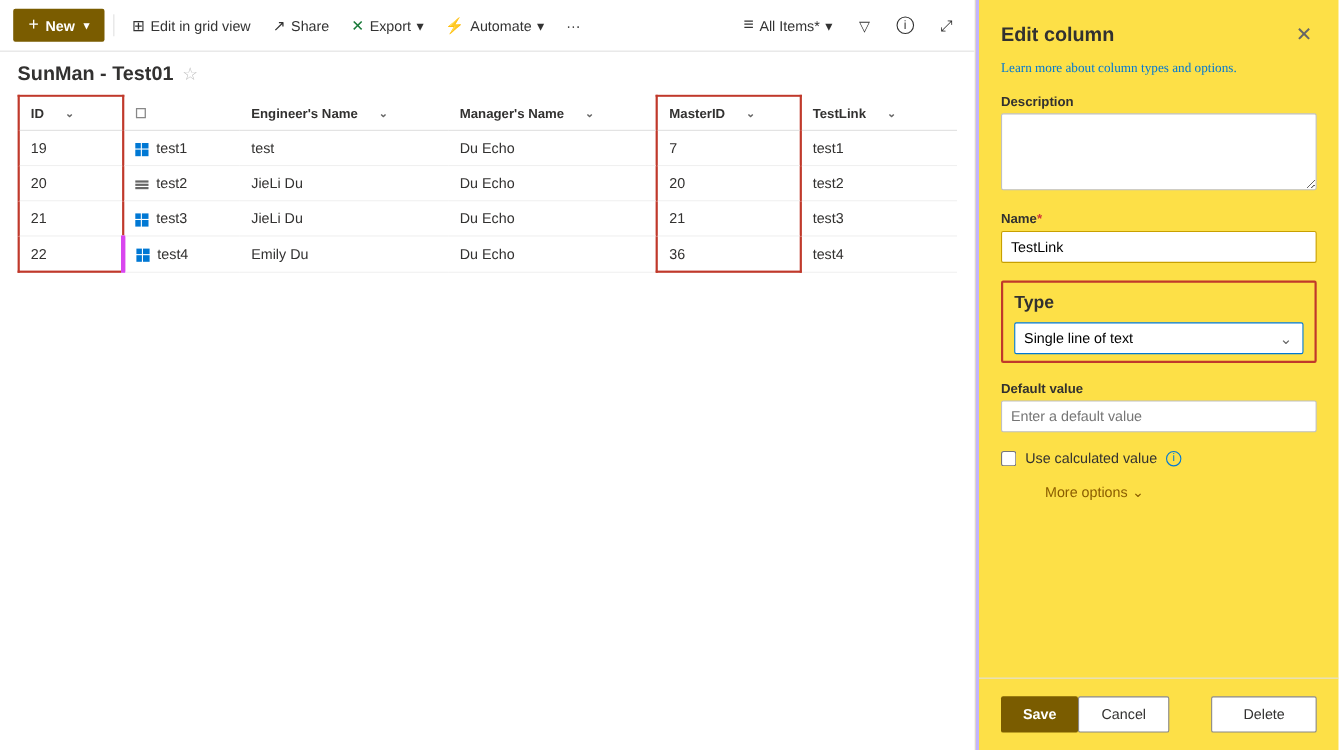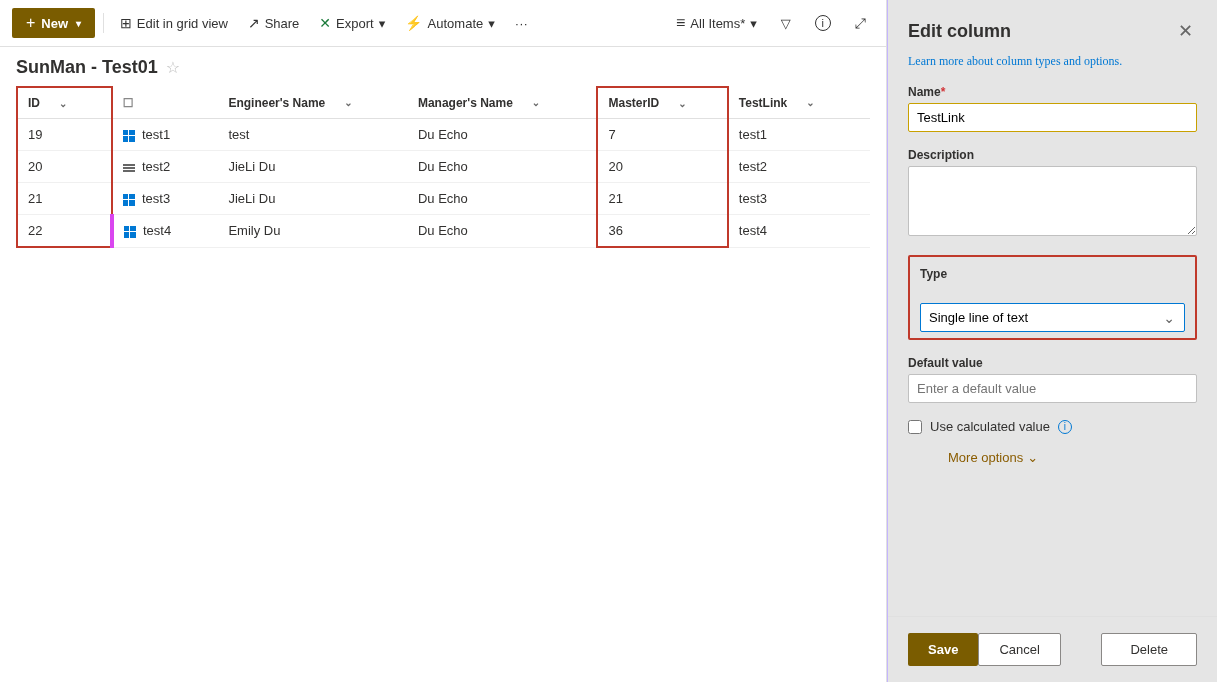--- a/index.html
+++ b/index.html
@@ -33,34 +33,34 @@
     .col-title { width: 90px; }
     .col-engineer { width: 160px; }
     .col-manager { width: 160px; }
     .col-masterid { width: 110px; }
     .col-testlink { width: 120px; }
     .col-header { display: flex; align-items: center; gap: 19px; }
     .chevron-down { font-size: 10px; color: #666; }
     .icon-grid { display: inline-grid; grid-template-columns: 1fr 1fr; gap: 1px; width: 12px; height: 12px; }
 
     
-    .right-panel { width: 330px; min-width: 330px; display: flex; flex-direction: column; border-left: 1px solid #c4b5fd; background: #e5e5e5; }
+    .right-panel { width: 330px; min-width: 330px; display: flex; flex-direction: column; border-left: 3px solid #c4b5fd; background: #fde047; }
     .panel-header { display: flex; align-items: center; justify-content: space-between; padding: 16px 20px 8px 20px; }
     .panel-title { font-size: 18px; font-weight: 600; color: #323130; }
     .close-btn { background: none; border: none; cursor: pointer; font-size: 18px; color: #666; padding: 4px; }
     .panel-subtitle { padding: 0 20px 16px 20px; font-size: 12px; color: #0078d4; cursor: pointer; font-family: Liberation Serif, serif; }
     .panel-body { flex: 1; padding: 0 20px; overflow-y: auto; }
     .form-group { margin-bottom: 16px; }
     .form-label { font-size: 12px; font-weight: 600; color: #323130; margin-bottom: 4px; display: block; }
     .form-label .required { color: #d13438; }
     .form-input { width: 100%; border: 1px solid #c8a000; border-radius: 2px; padding: 6px 8px; font-size: 13px; outline: none; }
     .form-textarea { width: 100%; border: 1px solid #c0c0c0; border-radius: 2px; padding: 6px 8px; font-size: 13px; height: 70px; resize: vertical; outline: none; }
     
     .type-group { border: 2px solid #c0392b; border-radius: 2px; padding: 10px 10px 6px 10px; margin-bottom: 16px; }
-    .type-label { font-size: 12px; font-weight: 600; color: #323130; margin-bottom: 22px; display: block; }
+    .type-label { font-size: 16px; font-weight: 600; color: #323130; margin-bottom: 8px; display: block; }
     .type-select { width: 100%; border: 1px solid #0078d4; border-radius: 2px; padding: 6px 8px; font-size: 13px; background: #fff; appearance: none; outline: none; cursor: pointer; }
     .select-wrapper { position: relative; }
     .select-wrapper::after { content: '⌄'; position: absolute; right: 10px; top: 50%; transform: translateY(-50%); pointer-events: none; color: #666; font-size: 14px; }
 
     .default-input { width: 100%; border: 1px solid #c0c0c0; border-radius: 2px; padding: 6px 8px; font-size: 13px; color: #888; outline: none; }
 
     .checkbox-row { display: flex; align-items: center; gap: 8px; margin-bottom: 16px; }
     .checkbox-input { width: 14px; height: 14px; cursor: pointer; }
     .checkbox-label { font-size: 13px; color: #323130; }
     .info-icon { display: inline-flex; align-items: center; justify-content: center; width: 14px; height: 14px; border-radius: 50%; border: 1px solid #0078d4; color: #0078d4; font-size: 10px; cursor: pointer; }
@@ -268,29 +268,29 @@
 <div class="right-panel">
   <div class="panel-header">
     <span class="panel-title">Edit column</span>
     <button class="close-btn">✕</button>
   </div>
   <div class="panel-subtitle">Learn more about column types and options.</div>
 
   <div class="panel-body">
 
     <div class="form-group">
+      <label class="form-label">Description</label>
+      <textarea class="form-textarea" style=""></textarea>
+    </div>
+
+    <div class="form-group">
       <label class="form-label">
         <span>Name</span><span class="required">*</span>
       </label>
       <input type="text" class="form-input" value="TestLink" style="">
-    </div>
-
-    <div class="form-group">
-      <label class="form-label">Description</label>
-      <textarea class="form-textarea" style=""></textarea>
     </div>
 
     <div class="type-group">
       <span class="type-label">Type</span>
       <div class="select-wrapper">
         <select class="type-select">
           <option>Single line of text</option>
           <option>Multiple lines of text</option>
           <option>Number</option>
           <option>Yes/No</option>

